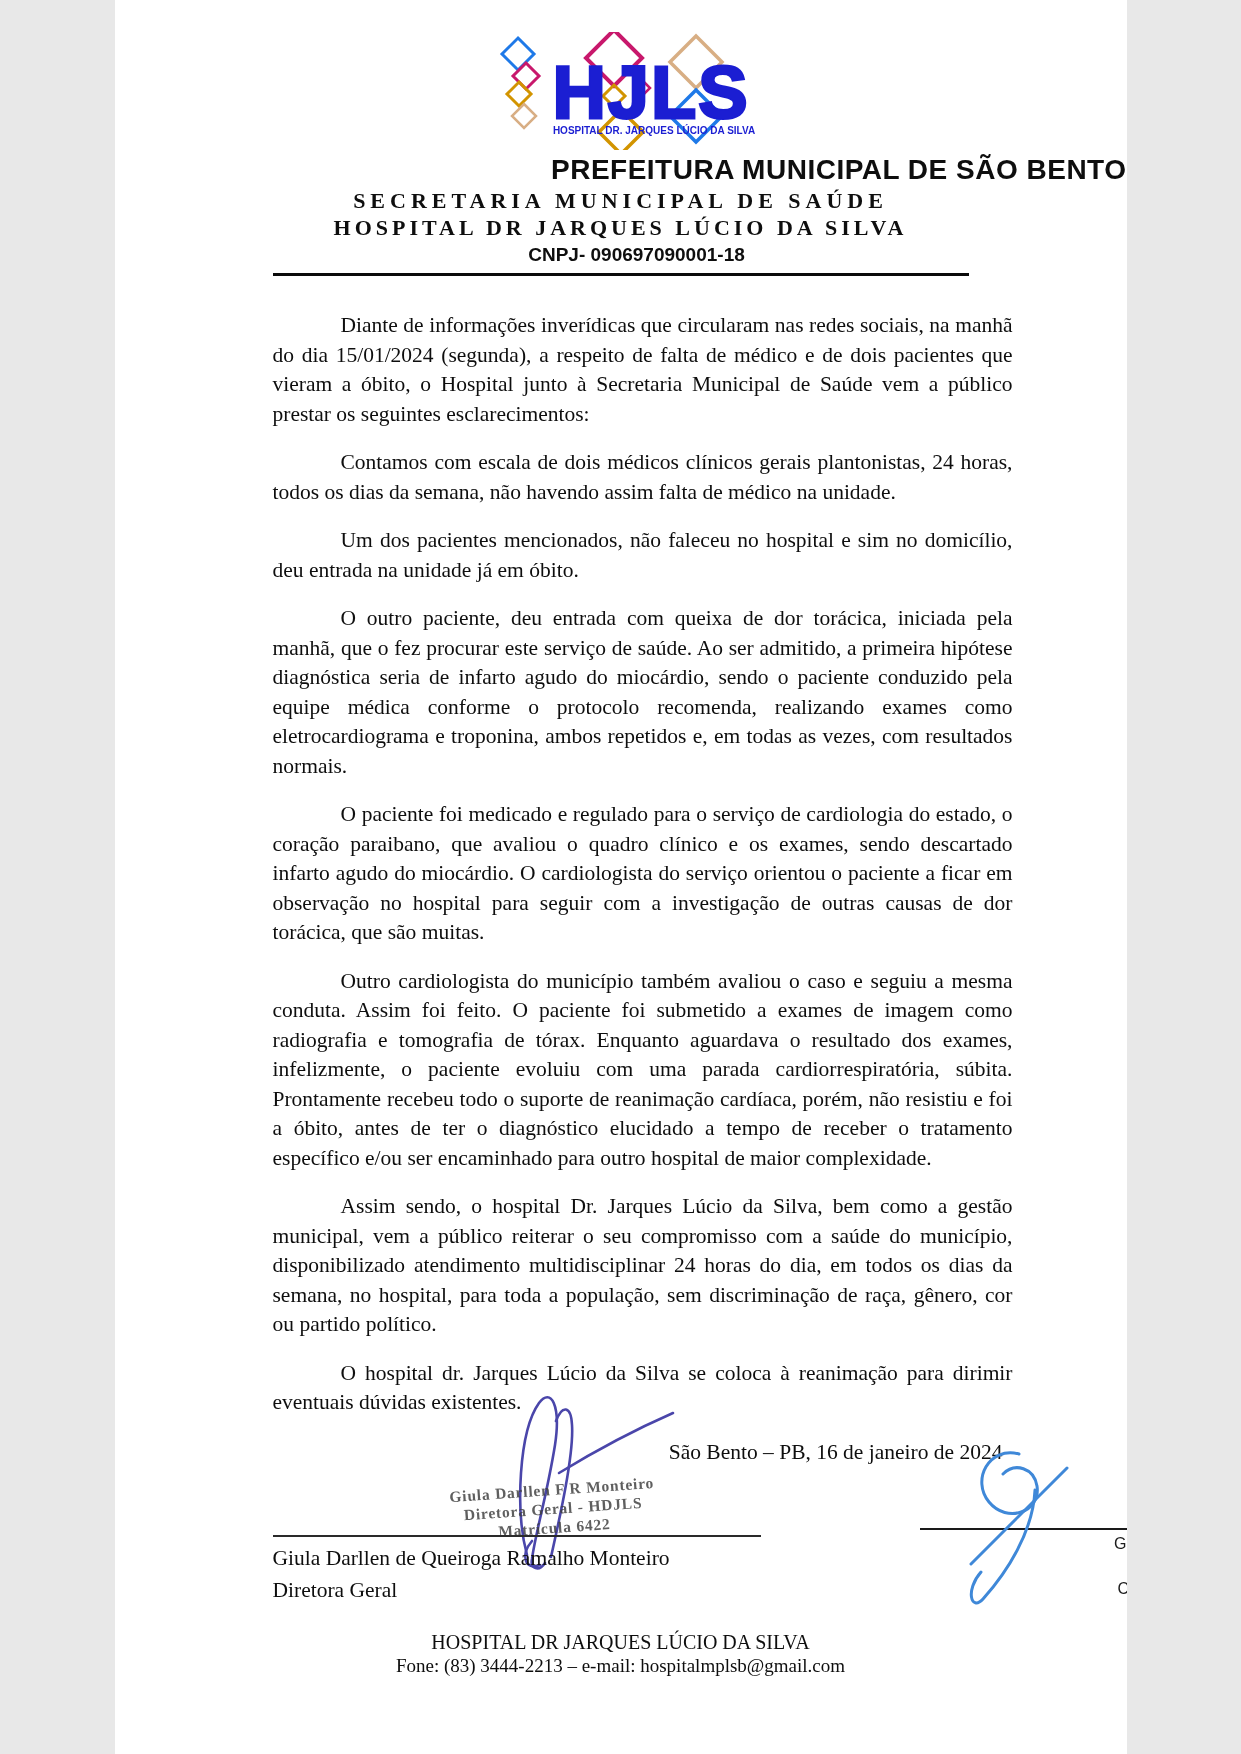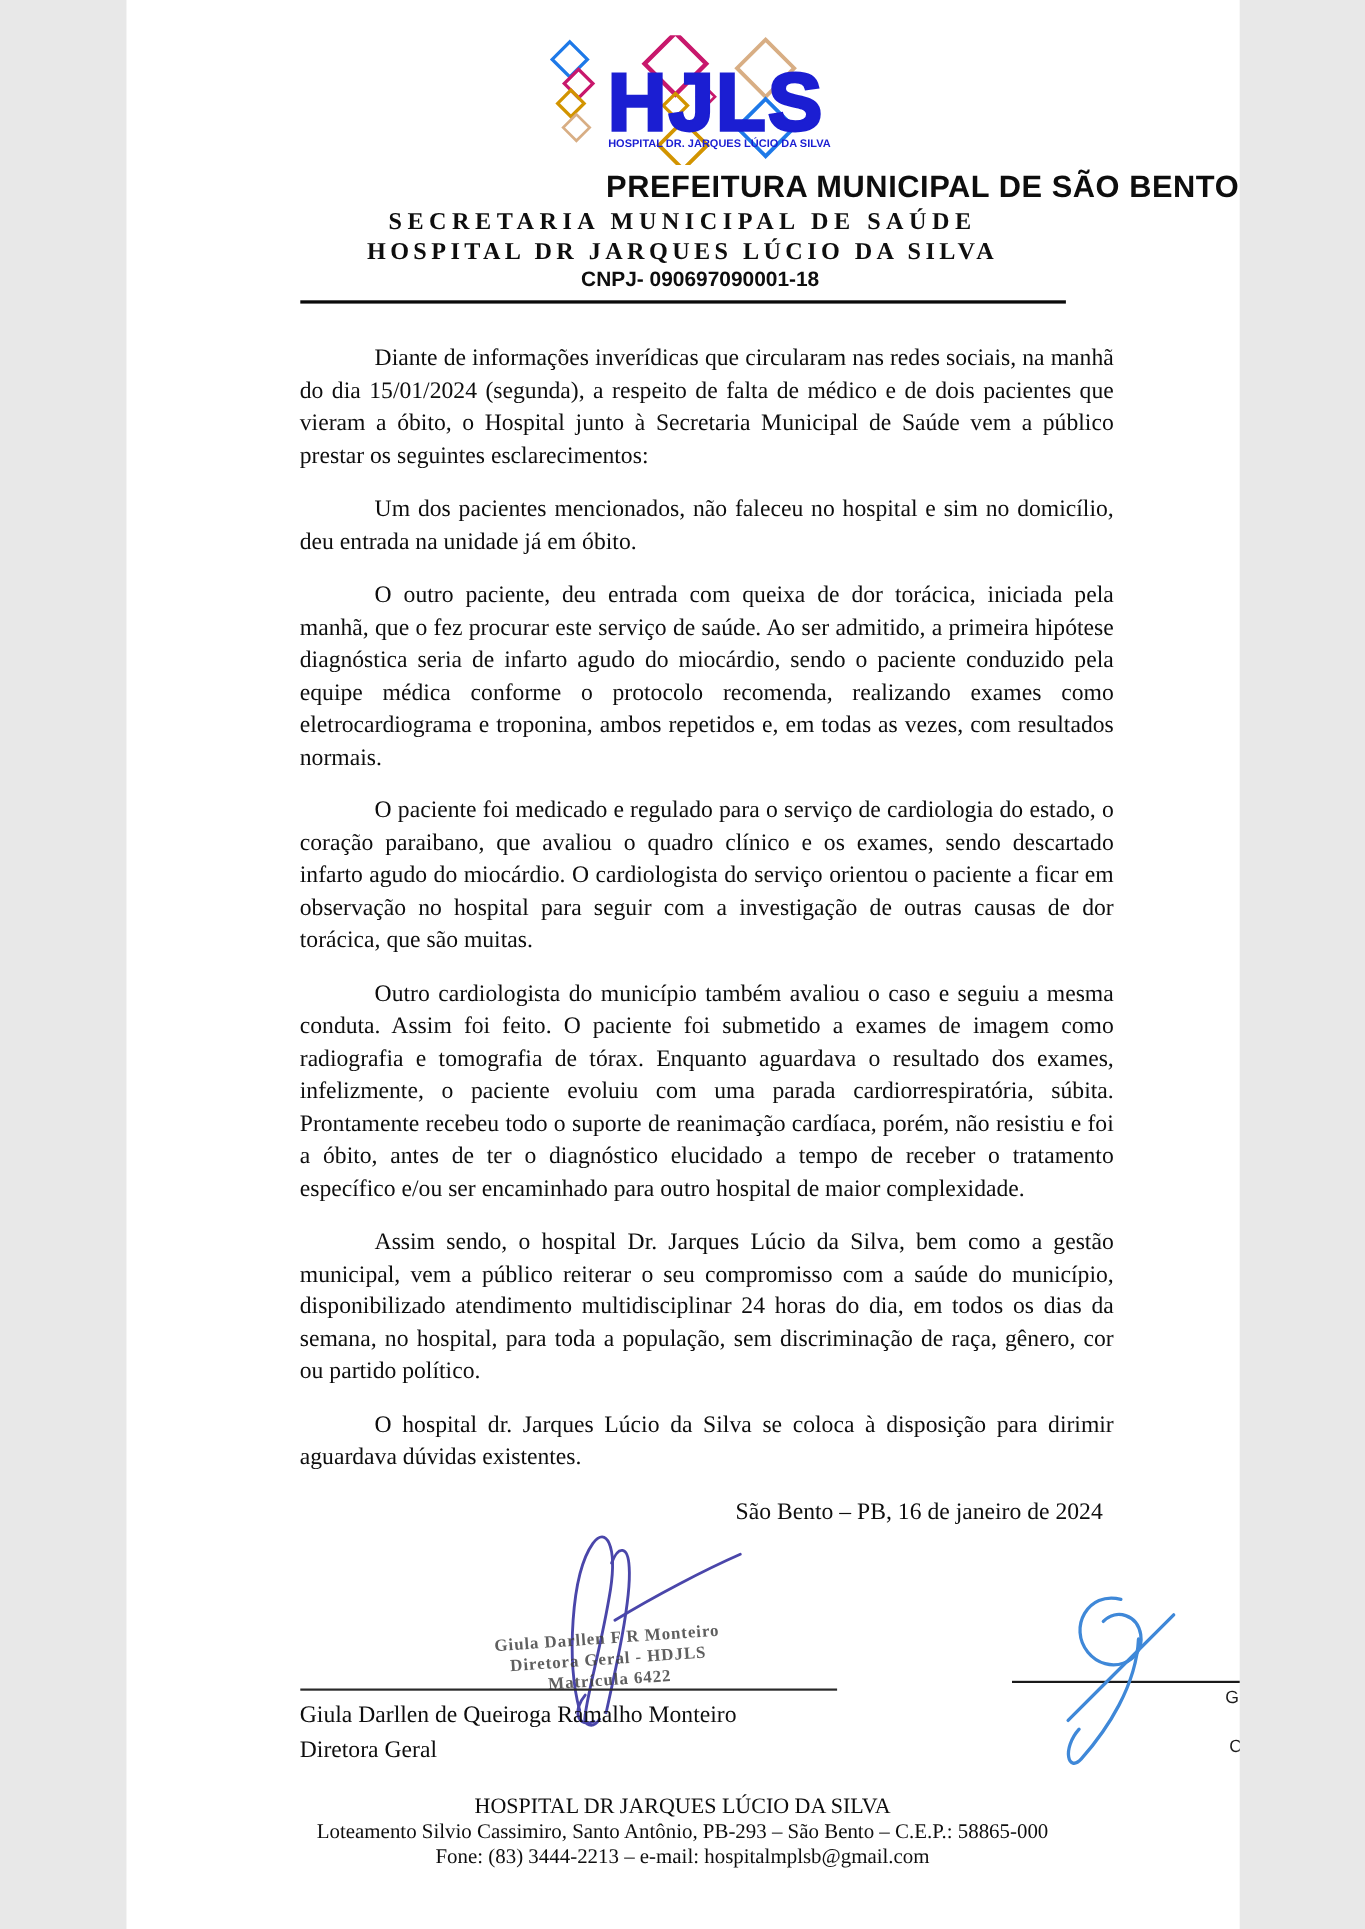--- a/index.html
+++ b/index.html
@@ -75,26 +75,27 @@
     <div class="hdr-line1">PREFEITURA MUNICIPAL DE SÃO BENTO</div>
     <div class="hdr-line2">SECRETARIA MUNICIPAL DE SAÚDE</div>
     <div class="hdr-line3">HOSPITAL DR JARQUES LÚCIO DA SILVA</div>
     <div class="hdr-cnpj">CNPJ- 090697090001-18</div>
   </div>
   <div class="rule"></div>
 
 
   <div class="body-text">
     <p>Diante de informações inverídicas que circularam nas redes sociais, na manhã do dia 15/01/2024 (segunda), a respeito de falta de médico e de dois pacientes que vieram a óbito, o Hospital junto à Secretaria Municipal de Saúde vem a público prestar os seguintes esclarecimentos:</p>
+    <p>Contamos com escala de dois médicos clínicos gerais plantonistas, 24 horas, todos os dias da semana, não havendo assim falta de médico na unidade.</p>
     <p>Um dos pacientes mencionados, não faleceu no hospital e sim no domicílio, deu entrada na unidade já em óbito.</p>
     <p>O outro paciente, deu entrada com queixa de dor torácica, iniciada pela manhã, que o fez procurar este serviço de saúde. Ao ser admitido, a primeira hipótese diagnóstica seria de infarto agudo do miocárdio, sendo o paciente conduzido pela equipe médica conforme o protocolo recomenda, realizando exames como eletrocardiograma e troponina, ambos repetidos e, em todas as vezes, com resultados normais.</p>
     <p>O paciente foi medicado e regulado para o serviço de cardiologia do estado, o coração paraibano, que avaliou o quadro clínico e os exames, sendo descartado infarto agudo do miocárdio. O cardiologista do serviço orientou o paciente a ficar em observação no hospital para seguir com a investigação de outras causas de dor torácica, que são muitas.</p>
     <p>Outro cardiologista do município também avaliou o caso e seguiu a mesma conduta. Assim foi feito. O paciente foi submetido a exames de imagem como radiografia e tomografia de tórax. Enquanto aguardava o resultado dos exames, infelizmente, o paciente evoluiu com uma parada cardiorrespiratória, súbita. Prontamente recebeu todo o suporte de reanimação cardíaca, porém, não resistiu e foi a óbito, antes de ter o diagnóstico elucidado a tempo de receber o tratamento específico e/ou ser encaminhado para outro hospital de maior complexidade.</p>
     <p>Assim sendo, o hospital Dr. Jarques Lúcio da Silva, bem como a gestão municipal, vem a público reiterar o seu compromisso com a saúde do município, disponibilizado atendimento multidisciplinar 24 horas do dia, em todos os dias da semana, no hospital, para toda a população, sem discriminação de raça, gênero, cor ou partido político.</p>
-    <p>O hospital dr. Jarques Lúcio da Silva se coloca à disposição para dirimir aguardava dúvidas existentes.</p>
+    <p>O hospital dr. Jarques Lúcio da Silva se coloca à reanimação para dirimir eventuais dúvidas existentes.</p>
   </div>
 
   <div class="date-line">São Bento – PB, 16 de janeiro de 2024</div>
 
   <svg class="abs" style="left:368px;top:1393px;overflow:visible" width="210" height="185" viewBox="0 0 210 185">
     <g fill="none" stroke-width="2.6" stroke-linecap="round" stroke="#4a46aa">
       <path d="M 44,162 C 32,118 36,38 56,10 C 68,-6 78,12 72,52 C 64,102 52,142 49,166 C 47,176 56,179 62,170"></path>
       <path d="M 73,28 C 79,12 88,12 89,32 C 91,62 76,128 68,164"></path>
       <path d="M 76,80 C 112,58 158,34 190,20"></path>
       <path d="M 49,148 C 37,162 42,178 57,172"></path>
@@ -120,17 +121,16 @@
     </g>
   </svg>
   <div class="abs right-name">
     <div>Giulliano Queiroga</div>
     <div>Diretor Clínico</div>
     <div>CRM PB – 14.643</div>
   </div>
 
   <div class="footer">
     <div class="footer-line1">HOSPITAL DR JARQUES LÚCIO DA SILVA</div>
-    <div class="footer-line2">Loteamento Silvio Cassimiro, Santo Antônio, PB-293 – São Bento – C.E.P.: 58865-000</div>
     <div class="footer-line3">Fone: (83) 3444-2213 – e-mail: hospitalmplsb@gmail.com</div>
   </div>
 
 </div>
 
 </body></html>

